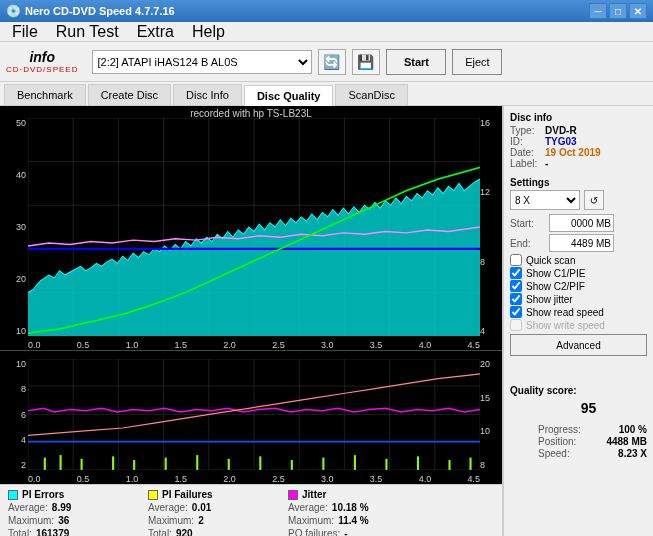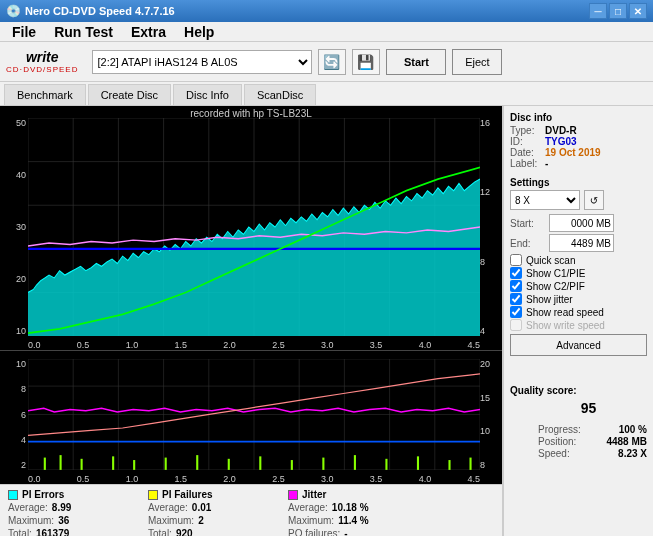--- a/index.html
+++ b/index.html
@@ -30,22 +30,21 @@
       border-bottom: 1px solid #ccc;
       height: 20px;
       display: flex;
       align-items: center;
       padding: 0 4px;
       gap: 2px;
     }
     .menu-item {
       padding: 2px 8px;
       cursor: pointer;
-      font-size: 14px;
-      font-weight: bold;
+      font-size: 16px;
     }
 
     
     .toolbar {
       background: #f0f0f0;
       border-bottom: 1px solid #ccc;
       height: 40px;
       display: flex;
       align-items: center;
       padding: 0 6px;
@@ -252,36 +251,37 @@
 
 <div class="menu-bar">
   <span class="menu-item">File</span>
   <span class="menu-item">Run Test</span>
   <span class="menu-item">Extra</span>
   <span class="menu-item">Help</span>
 </div>
 
 <div class="toolbar">
   <div class="logo-area">
-    <div class="logo-nero">write</div>
+    <div class="logo-nero">info</div>
     <div class="logo-sub">CD·DVD/SPEED</div>
   </div>
   <select class="drive-select">
     <option>[2:2]  ATAPI iHAS124  B AL0S</option>
   </select>
   <div class="toolbar-icon-btn" title="Refresh">🔄</div>
   <div class="toolbar-icon-btn" title="Save">💾</div>
   <button class="btn-start">Start</button>
   <button class="btn-eject">Eject</button>
 </div>
 
 <div class="tabs">
   <div class="tab">Benchmark</div>
   <div class="tab">Create Disc</div>
   <div class="tab">Disc Info</div>
+  <div class="tab active">Disc Quality</div>
   <div class="tab">ScanDisc</div>
 </div>
 
 <div class="main-content">
 
   <div class="chart-area">
 
     <div class="chart-top">
       <div class="chart-title" style="color:#ccc; font-size:10px; position:absolute; top:2px; left:50%; transform:translateX(-50%); white-space:nowrap; z-index:2;">recorded with hp    TS-LB23L</div>
 

